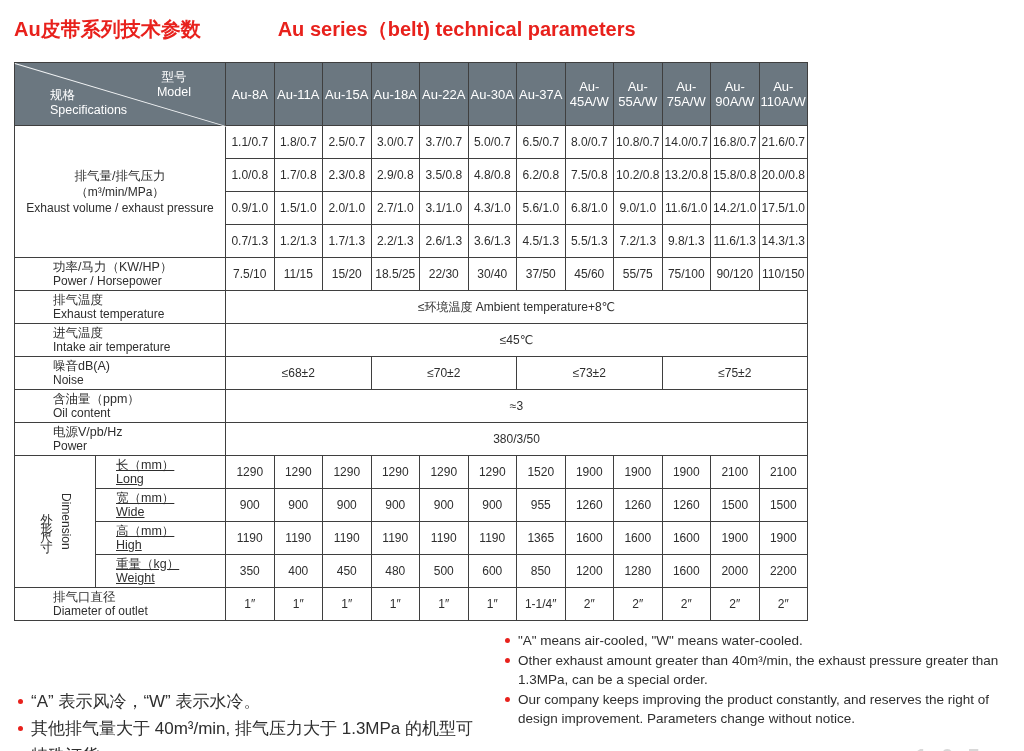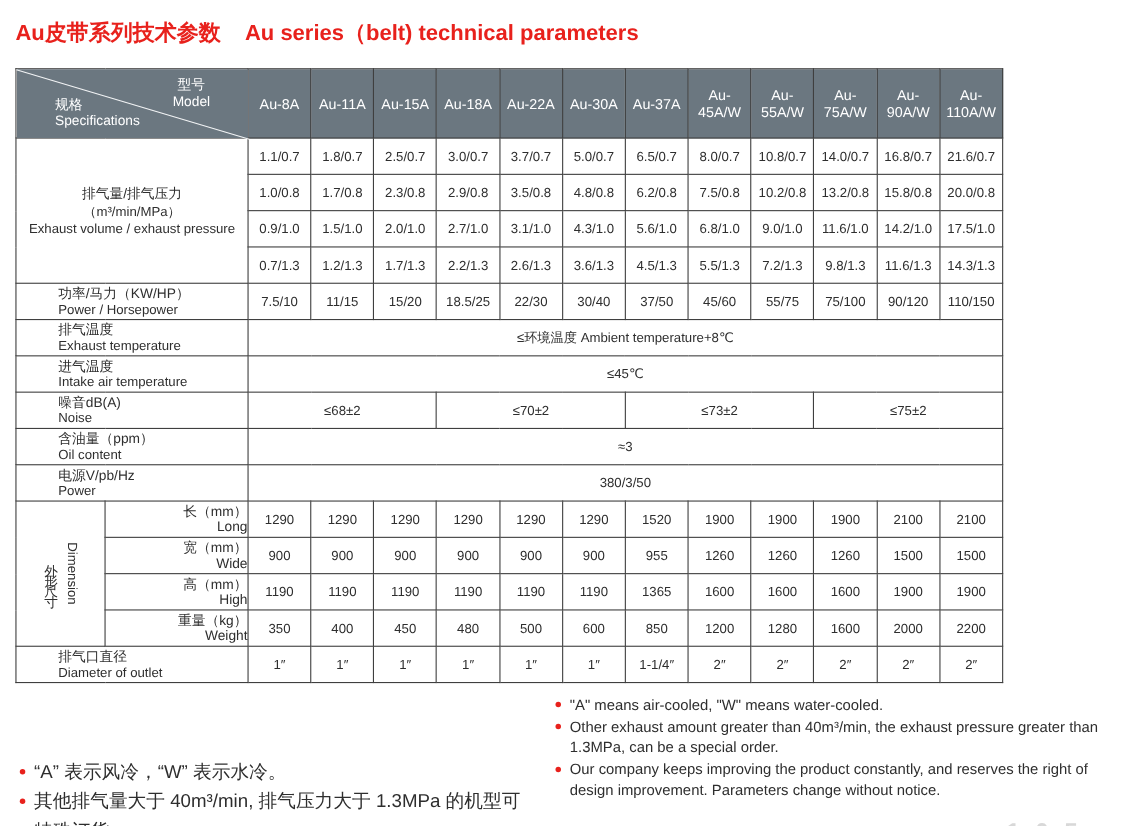--- a/index.html
+++ b/index.html
@@ -9,40 +9,40 @@
     --ink:#2e2e2e;
   }
   *{margin:0;padding:0;box-sizing:border-box;}
   html,body{background:#fff;}
   .page{
     position:relative;width:1024px;height:751px;background:#fff;overflow:hidden;
     font-family:"Liberation Sans","DejaVu Sans",sans-serif;color:var(--ink);
   }
   
   .title{position:absolute;top:16px;left:14px;font-size:20px;font-weight:bold;color:var(--red);white-space:nowrap;}
-  .title .en{margin-left:22px;}
+  .title .en{margin-left:77px;}
   
   .table-wrap{position:absolute;top:62px;left:14px;}
-  table{border-collapse:collapse;table-layout:fixed;width:898px;}
+  table{border-collapse:collapse;table-layout:fixed;width:794px;}
   th,td{border:1px solid var(--border);font-weight:normal;}
   thead th{
     background:var(--header-bg);color:#fff;height:63px;font-size:13px;
     border:1px solid var(--border);border-left:1px solid #7f1d1d;
     text-align:center;vertical-align:middle;
   }
   thead th.corner{position:relative;border-left:1px solid var(--border);padding:0;}
   .diag{position:absolute;left:0;top:0;width:221px;height:1px;background:#f2f4f5;transform-origin:0 0;transform:rotate(16.6deg);}
   .corner-tr{position:absolute;top:7px;right:34px;text-align:center;line-height:15px;font-size:12.5px;}
   .corner-bl{position:absolute;bottom:7px;left:10px;text-align:left;line-height:15px;font-size:12.5px;margin-left:25px;}
   tbody td,tbody th{height:33px;font-size:12px;text-align:center;vertical-align:middle;background:#fff;color:var(--ink);}
   th.rowlabel{text-align:left;padding-left:38px;line-height:14.5px;margin-left:24px;}
   th.rowlabel .zh{font-size:12.5px;}
   th.rowlabel .en{font-size:12px;}
   th.rowlabel.center{text-align:center;padding-left:0;line-height:16px;}
-  th.sublabel{text-align:right;padding-left:20px;line-height:14.5px;font-size:12.5px;}
+  th.sublabel{text-align:left;padding-left:20px;line-height:14.5px;font-size:12.5px;text-decoration:underline;}
   th.dimcell{padding:0;}
   .dimflex{display:flex;align-items:center;justify-content:center;gap:4px;height:100%;}
   .dim-zh{writing-mode:vertical-rl;letter-spacing:9px;font-size:12.5px;}
   .dim-en{writing-mode:vertical-rl;font-size:12px;}
   
   .notes{position:absolute;list-style:none;}
   .notes li{position:relative;padding-left:13px;}
   .bullet{position:absolute;left:0;width:5px;height:5px;border-radius:50%;background:var(--red);}
   .notes-zh{left:18px;top:688px;width:470px;font-size:17px;line-height:27px;}
   .notes-zh .bullet{top:11px;}

